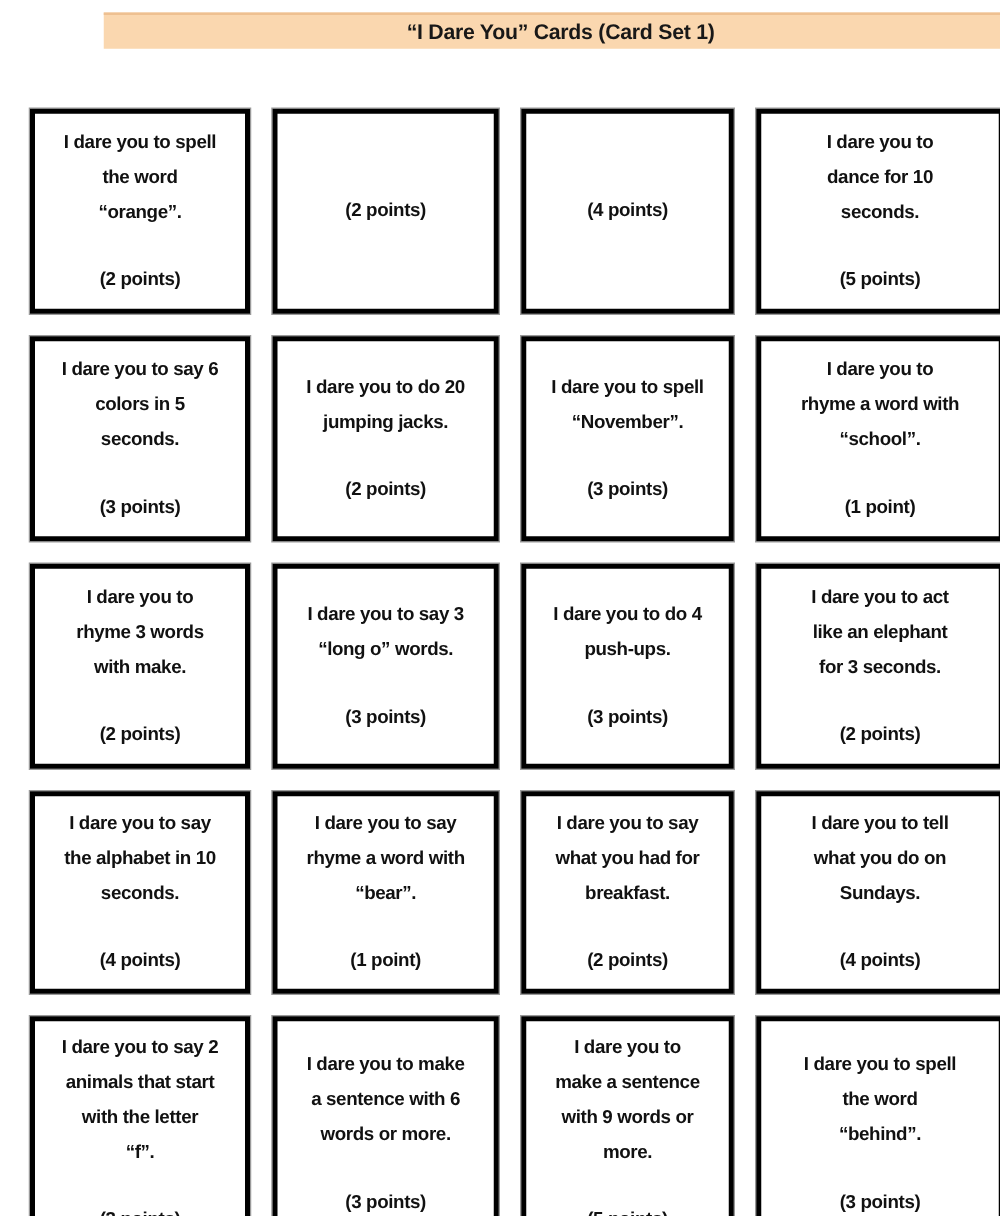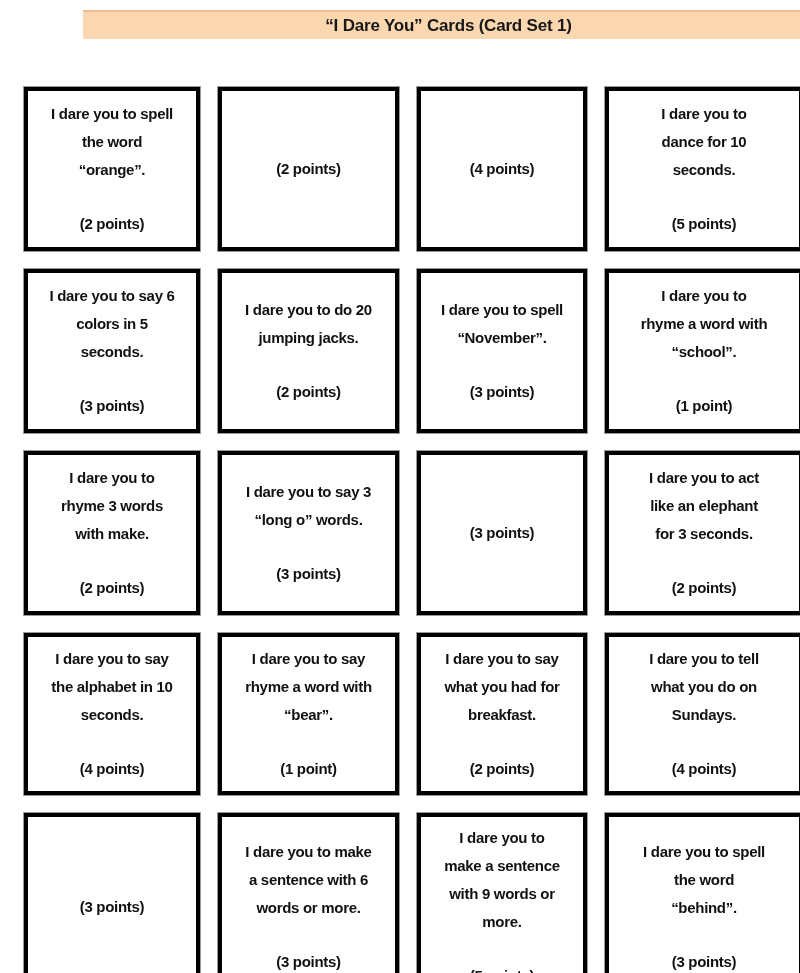--- a/index.html
+++ b/index.html
@@ -131,20 +131,22 @@
     <div class="points">(2 points)</div>
   </div>
 
   <div class="card">
     <div class="dare-text">I dare you to say 3
 “long o” words.</div>
     <div class="points">(3 points)</div>
   </div>
 
   <div class="card">
+    <div class="dare-text">I dare you to do 4
+push-ups.</div>
     <div class="points">(3 points)</div>
   </div>
 
   <div class="card">
     <div class="dare-text">I dare you to act
 like an elephant
 for 3 seconds.</div>
     <div class="points">(2 points)</div>
   </div>
 
@@ -170,20 +172,24 @@
   </div>
 
   <div class="card">
     <div class="dare-text">I dare you to tell
 what you do on
 Sundays.</div>
     <div class="points">(4 points)</div>
   </div>
 
   <div class="card">
+    <div class="dare-text">I dare you to say 2
+animals that start
+with the letter
+“f”.</div>
     <div class="points">(3 points)</div>
   </div>
 
   <div class="card">
     <div class="dare-text">I dare you to make
 a sentence with 6
 words or more.</div>
     <div class="points">(3 points)</div>
   </div>
 

